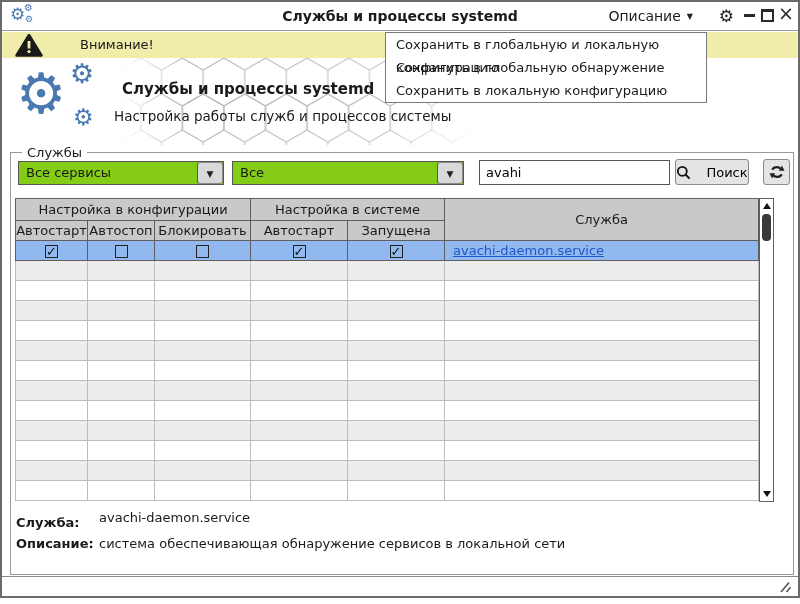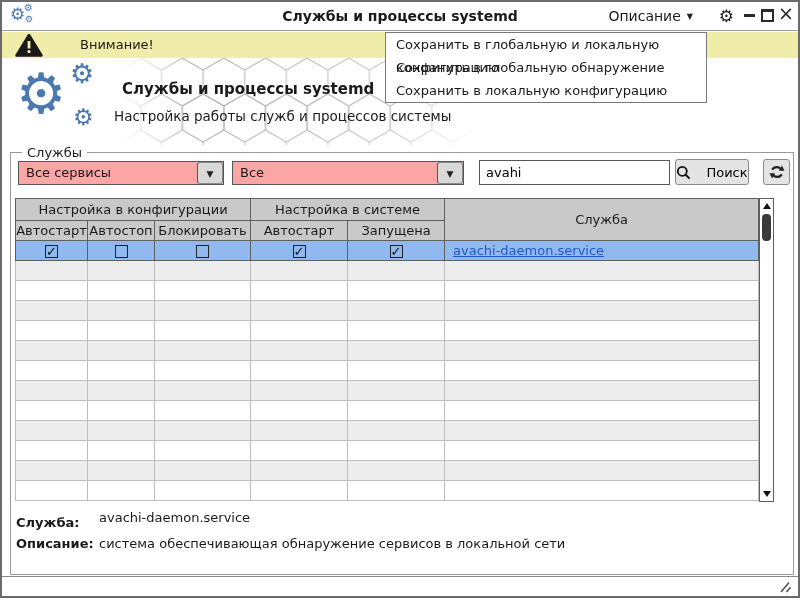--- a/index.html
+++ b/index.html
@@ -32,21 +32,21 @@
   .hexwrap { position:absolute; left:118px; top:0px; }
   .banner-gears { position:absolute; left:12px; top:2px; width:100px; height:84px; }
   .banner-title { position:absolute; left:120px; top:22px; font-size:15px; font-weight:bold; }
   .banner-sub { position:absolute; left:112px; top:50px; font-size:13.5px; }
 
   
   .groupbox { position:absolute; left:8px; top:150px; width:784px; height:423px; border:1px solid #9a9a9a; }
   .legend { position:absolute; left:20px; top:143px; background:#fff; padding:0 5px; font-size:13px; z-index:2; }
 
   
-  .select { position:absolute; height:24px; border:1px solid #565656; background:#fca5a5; font-size:13px;padding-left:8px; }
+  .select { position:absolute; height:24px; border:1px solid #565656; background:#84cc16; font-size:13px;padding-left:8px; }
   .select .val { position:absolute; left:7px; top:0; line-height:22px; }
   .select .btn { position:absolute; right:0; top:0; width:26px; height:22px; background:#d9d9d9; border-left:1px solid #565656; text-align:center; }
   .select .btn .arr { font-size:9px; line-height:22px; color:#222; }
   .sel1 { left:16px; top:159px; width:206px; }
   .sel2 { left:230px; top:159px; width:232px; }
   .search-input { position:absolute; left:477px; top:158px; width:191px; height:25px; border:1px solid #565656; font-size:13px; padding:0 6px; font-family:"DejaVu Sans", sans-serif; background:#fff; }
   .btn { border:1px solid #8a8a8a; background:#e4e4e4; border-radius:3px; font-size:13px; font-family:"DejaVu Sans", sans-serif; }
   .search-btn { position:absolute; left:673px; top:157px; width:74px; height:26px; display:flex; align-items:center; justify-content:center; gap:15px; }
   .refresh-btn { position:absolute; left:761px; top:157px; width:27px; height:26px; display:flex; align-items:center; justify-content:center; }
 

